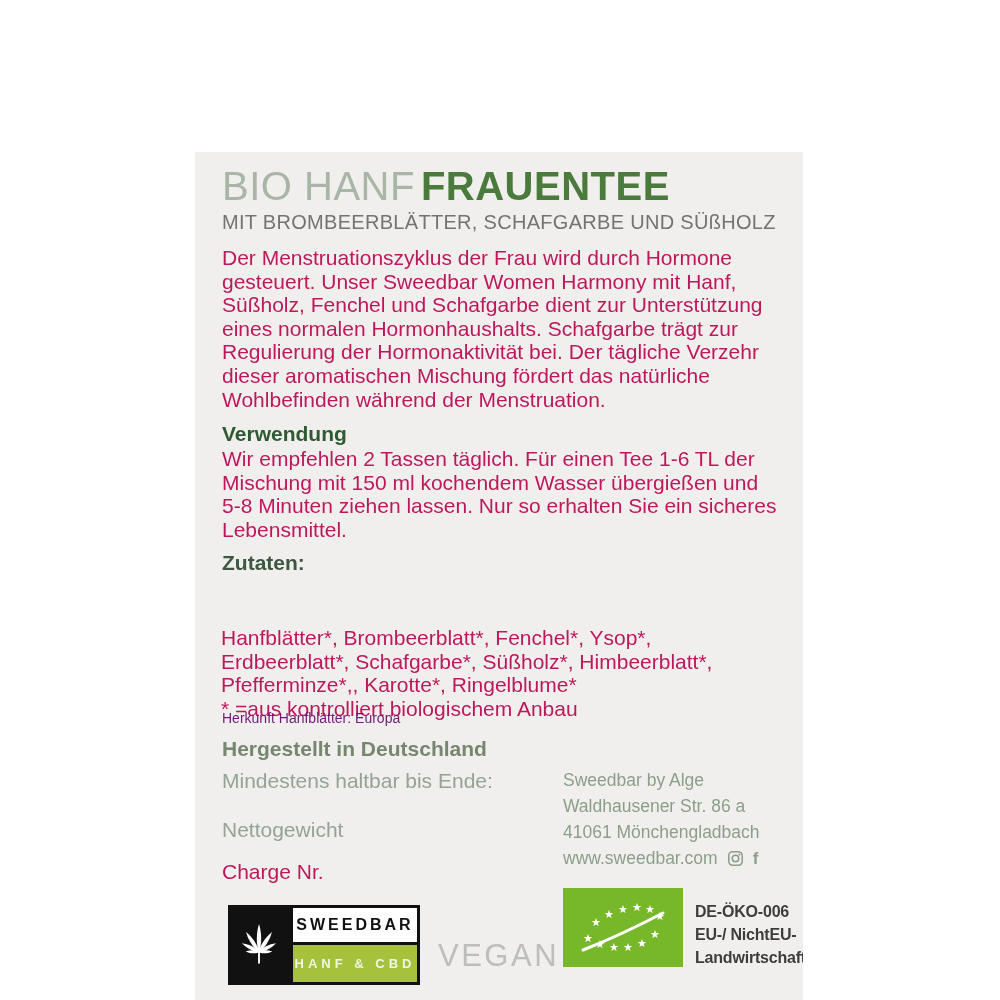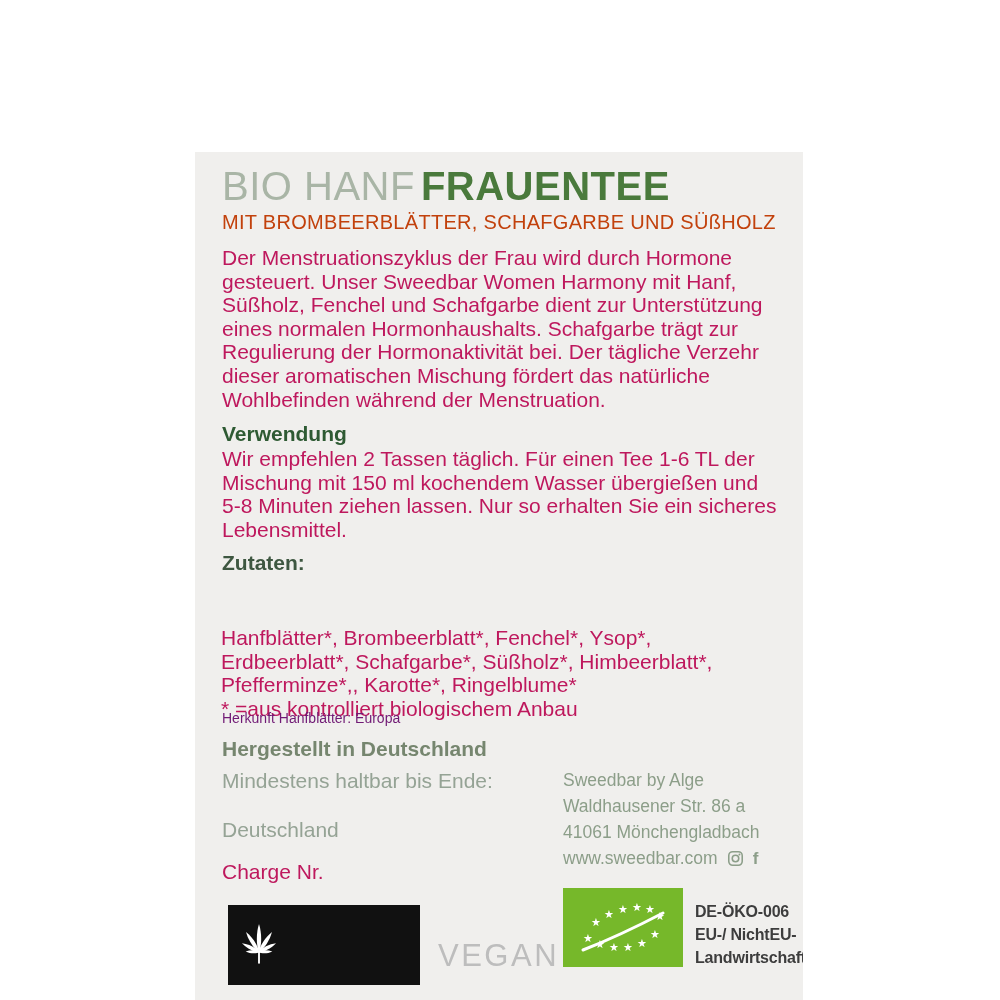--- a/index.html
+++ b/index.html
@@ -11,21 +11,21 @@
   .label{
     position:absolute;left:195px;top:152px;width:608px;height:848px;
     background:#f0efed;overflow:hidden;
   }
   .abs{position:absolute;}
   .pre{white-space:pre;}
 
   .title-row{left:27px;top:13px;font-size:40px;line-height:1.05;letter-spacing:.5px;}
   .title-light{color:#a9b5a6;font-weight:400;}
   .title-bold{color:#4a7a3c;font-weight:700;margin-left:6px;}
-  .subtitle{left:27px;top:59px;font-size:20px;color:#c2410c;font-weight:400;letter-spacing:.3px;}
+  .subtitle{left:27px;top:59px;font-size:20px;color:#737373;font-weight:400;letter-spacing:.3px;}
 
   .body-text{font-size:21px;line-height:23.6px;color:#be185d;}
   .desc{left:27px;top:94px;}
   .section-heading{font-size:21px;font-weight:700;}
   .verwendung-heading{left:27px;top:270px;color:#2e5a33;}
   .usage-text{left:27px;top:295px;}
   .zutaten-heading{left:27px;top:399px;color:#3e5741;}
   .ingredients-text{left:26px;top:426px;margin-top:48px;}
 
   .origin{left:27px;top:558px;font-size:14px;color:#701a75;}
@@ -80,21 +80,21 @@
 
   <div class="abs section-heading zutaten-heading">Zutaten:</div>
   <div class="abs body-text pre ingredients-text">Hanfblätter*, Brombeerblatt*, Fenchel*, Ysop*,
 Erdbeerblatt*, Schafgarbe*, Süßholz*, Himbeerblatt*,
 Pfefferminze*,, Karotte*, Ringelblume*
 * =aus kontrolliert biologischem Anbau</div>
 
   <div class="abs origin">Herkunft Hanfblätter: Europa</div>
   <div class="abs made-in">Hergestellt in Deutschland</div>
   <div class="abs best-before">Mindestens haltbar bis Ende:</div>
-  <div class="abs netto">Deutschland</div>
+  <div class="abs netto">Nettogewicht</div>
   <div class="abs charge">Charge Nr.</div>
 
   <div class="abs address">
     <div>Sweedbar by Alge</div>
     <div>Waldhausener Str. 86 a</div>
     <div>41061 Mönchengladbach</div>
     <div class="web-row">
       <span>www.sweedbar.com</span>
       <span class="social-icon">
         <svg viewBox="0 0 24 24" width="17" height="17" fill="none" stroke="#8c9e89" stroke-width="2.2">
@@ -114,20 +114,24 @@
           <path d="M0,-48 C5,-32 5,-12 0,2 C-5,-12 -5,-32 0,-48Z"></path>
           <path transform="rotate(33)" d="M0,-41 C4.6,-27 4.6,-10 0,2 C-4.6,-10 -4.6,-27 0,-41Z"></path>
           <path transform="rotate(-33)" d="M0,-41 C4.6,-27 4.6,-10 0,2 C-4.6,-10 -4.6,-27 0,-41Z"></path>
           <path transform="rotate(63)" d="M0,-33 C4.2,-22 4.2,-8 0,2 C-4.2,-8 -4.2,-22 0,-33Z"></path>
           <path transform="rotate(-63)" d="M0,-33 C4.2,-22 4.2,-8 0,2 C-4.2,-8 -4.2,-22 0,-33Z"></path>
           <path transform="rotate(88)" d="M0,-23 C3.6,-15 3.6,-5 0,2 C-3.6,-5 -3.6,-15 0,-23Z"></path>
           <path transform="rotate(-88)" d="M0,-23 C3.6,-15 3.6,-5 0,2 C-3.6,-5 -3.6,-15 0,-23Z"></path>
           <rect x="-1.6" y="0" width="3.2" height="20"></rect>
         </g>
       </svg>
+    </div>
+    <div class="logo-right">
+      <div class="logo-name">SWEEDBAR</div>
+      <div class="logo-tag">HANF &amp; CBD</div>
     </div>
   </div>
 
   <div class="abs vegan">VEGAN</div>
 
   <div class="abs eu-logo">
     <svg viewBox="0 0 120 79" width="120" height="79">
       <rect width="120" height="79" fill="#76b82a"></rect>
       <path d="M20 62 Q56 48 100 25" stroke="#ffffff" stroke-width="3" fill="none" stroke-linecap="round"></path>
       <g fill="#ffffff" font-size="11" text-anchor="middle" font-family="DejaVu Sans, sans-serif">

